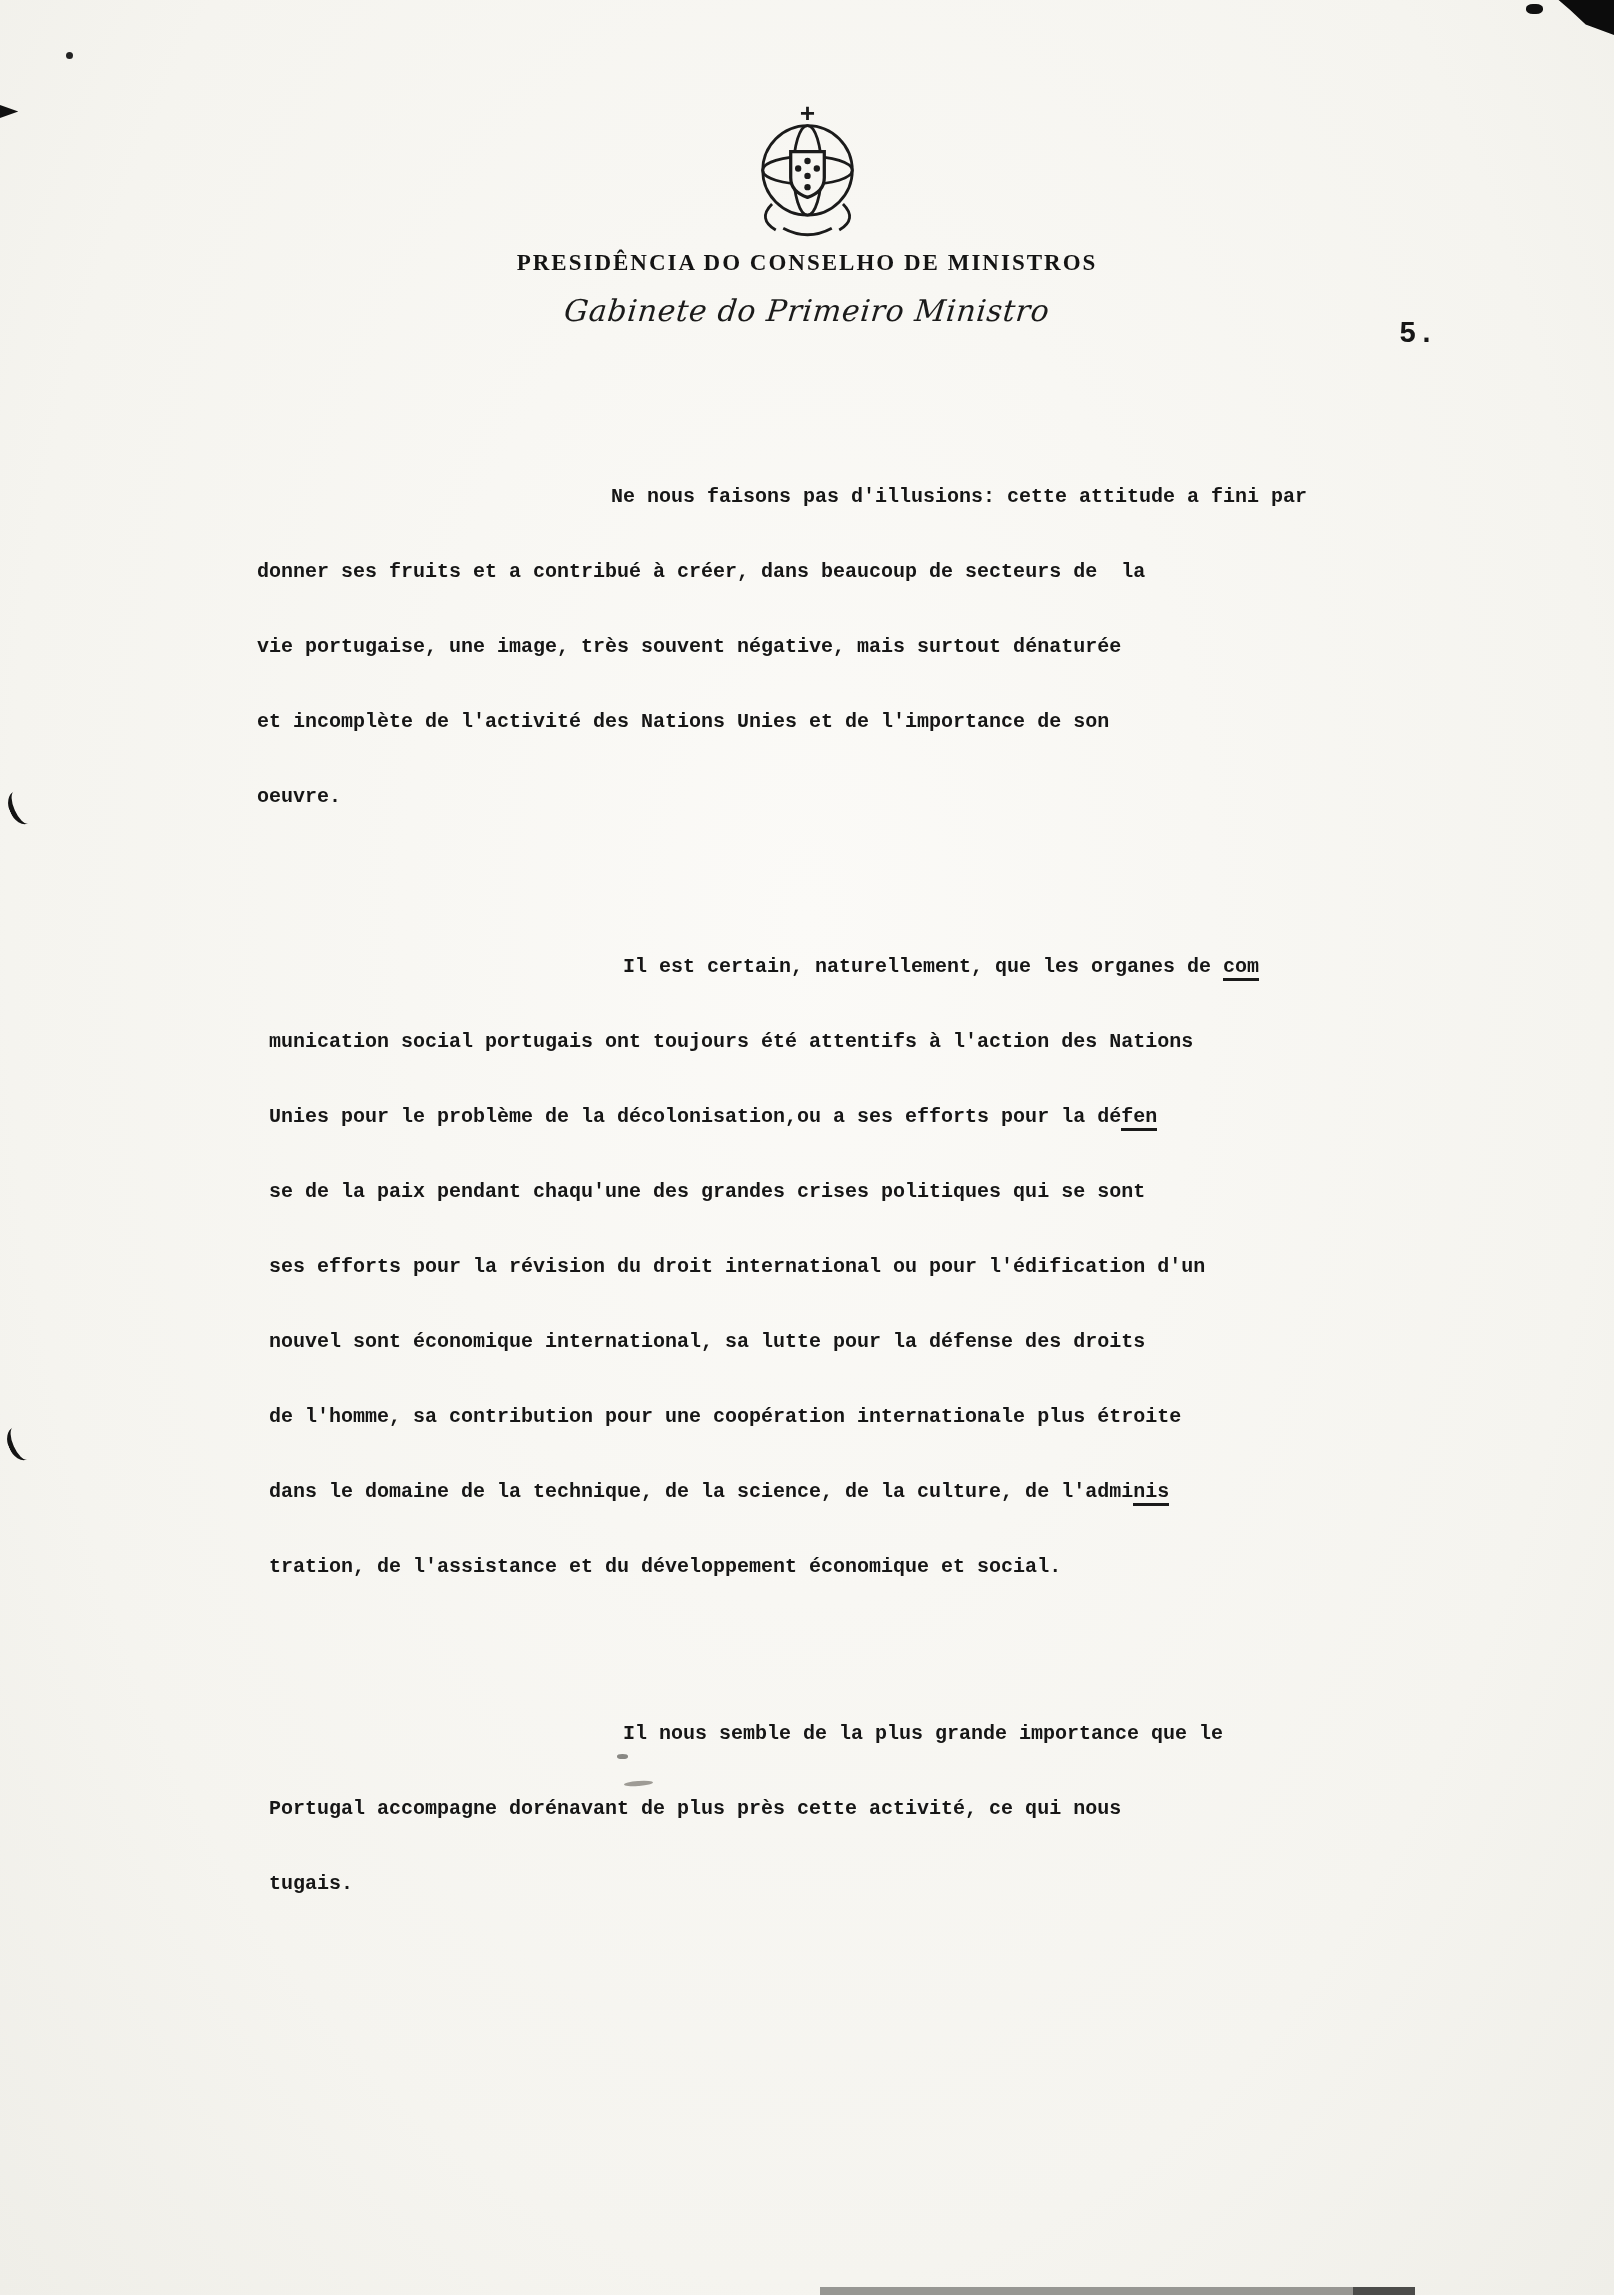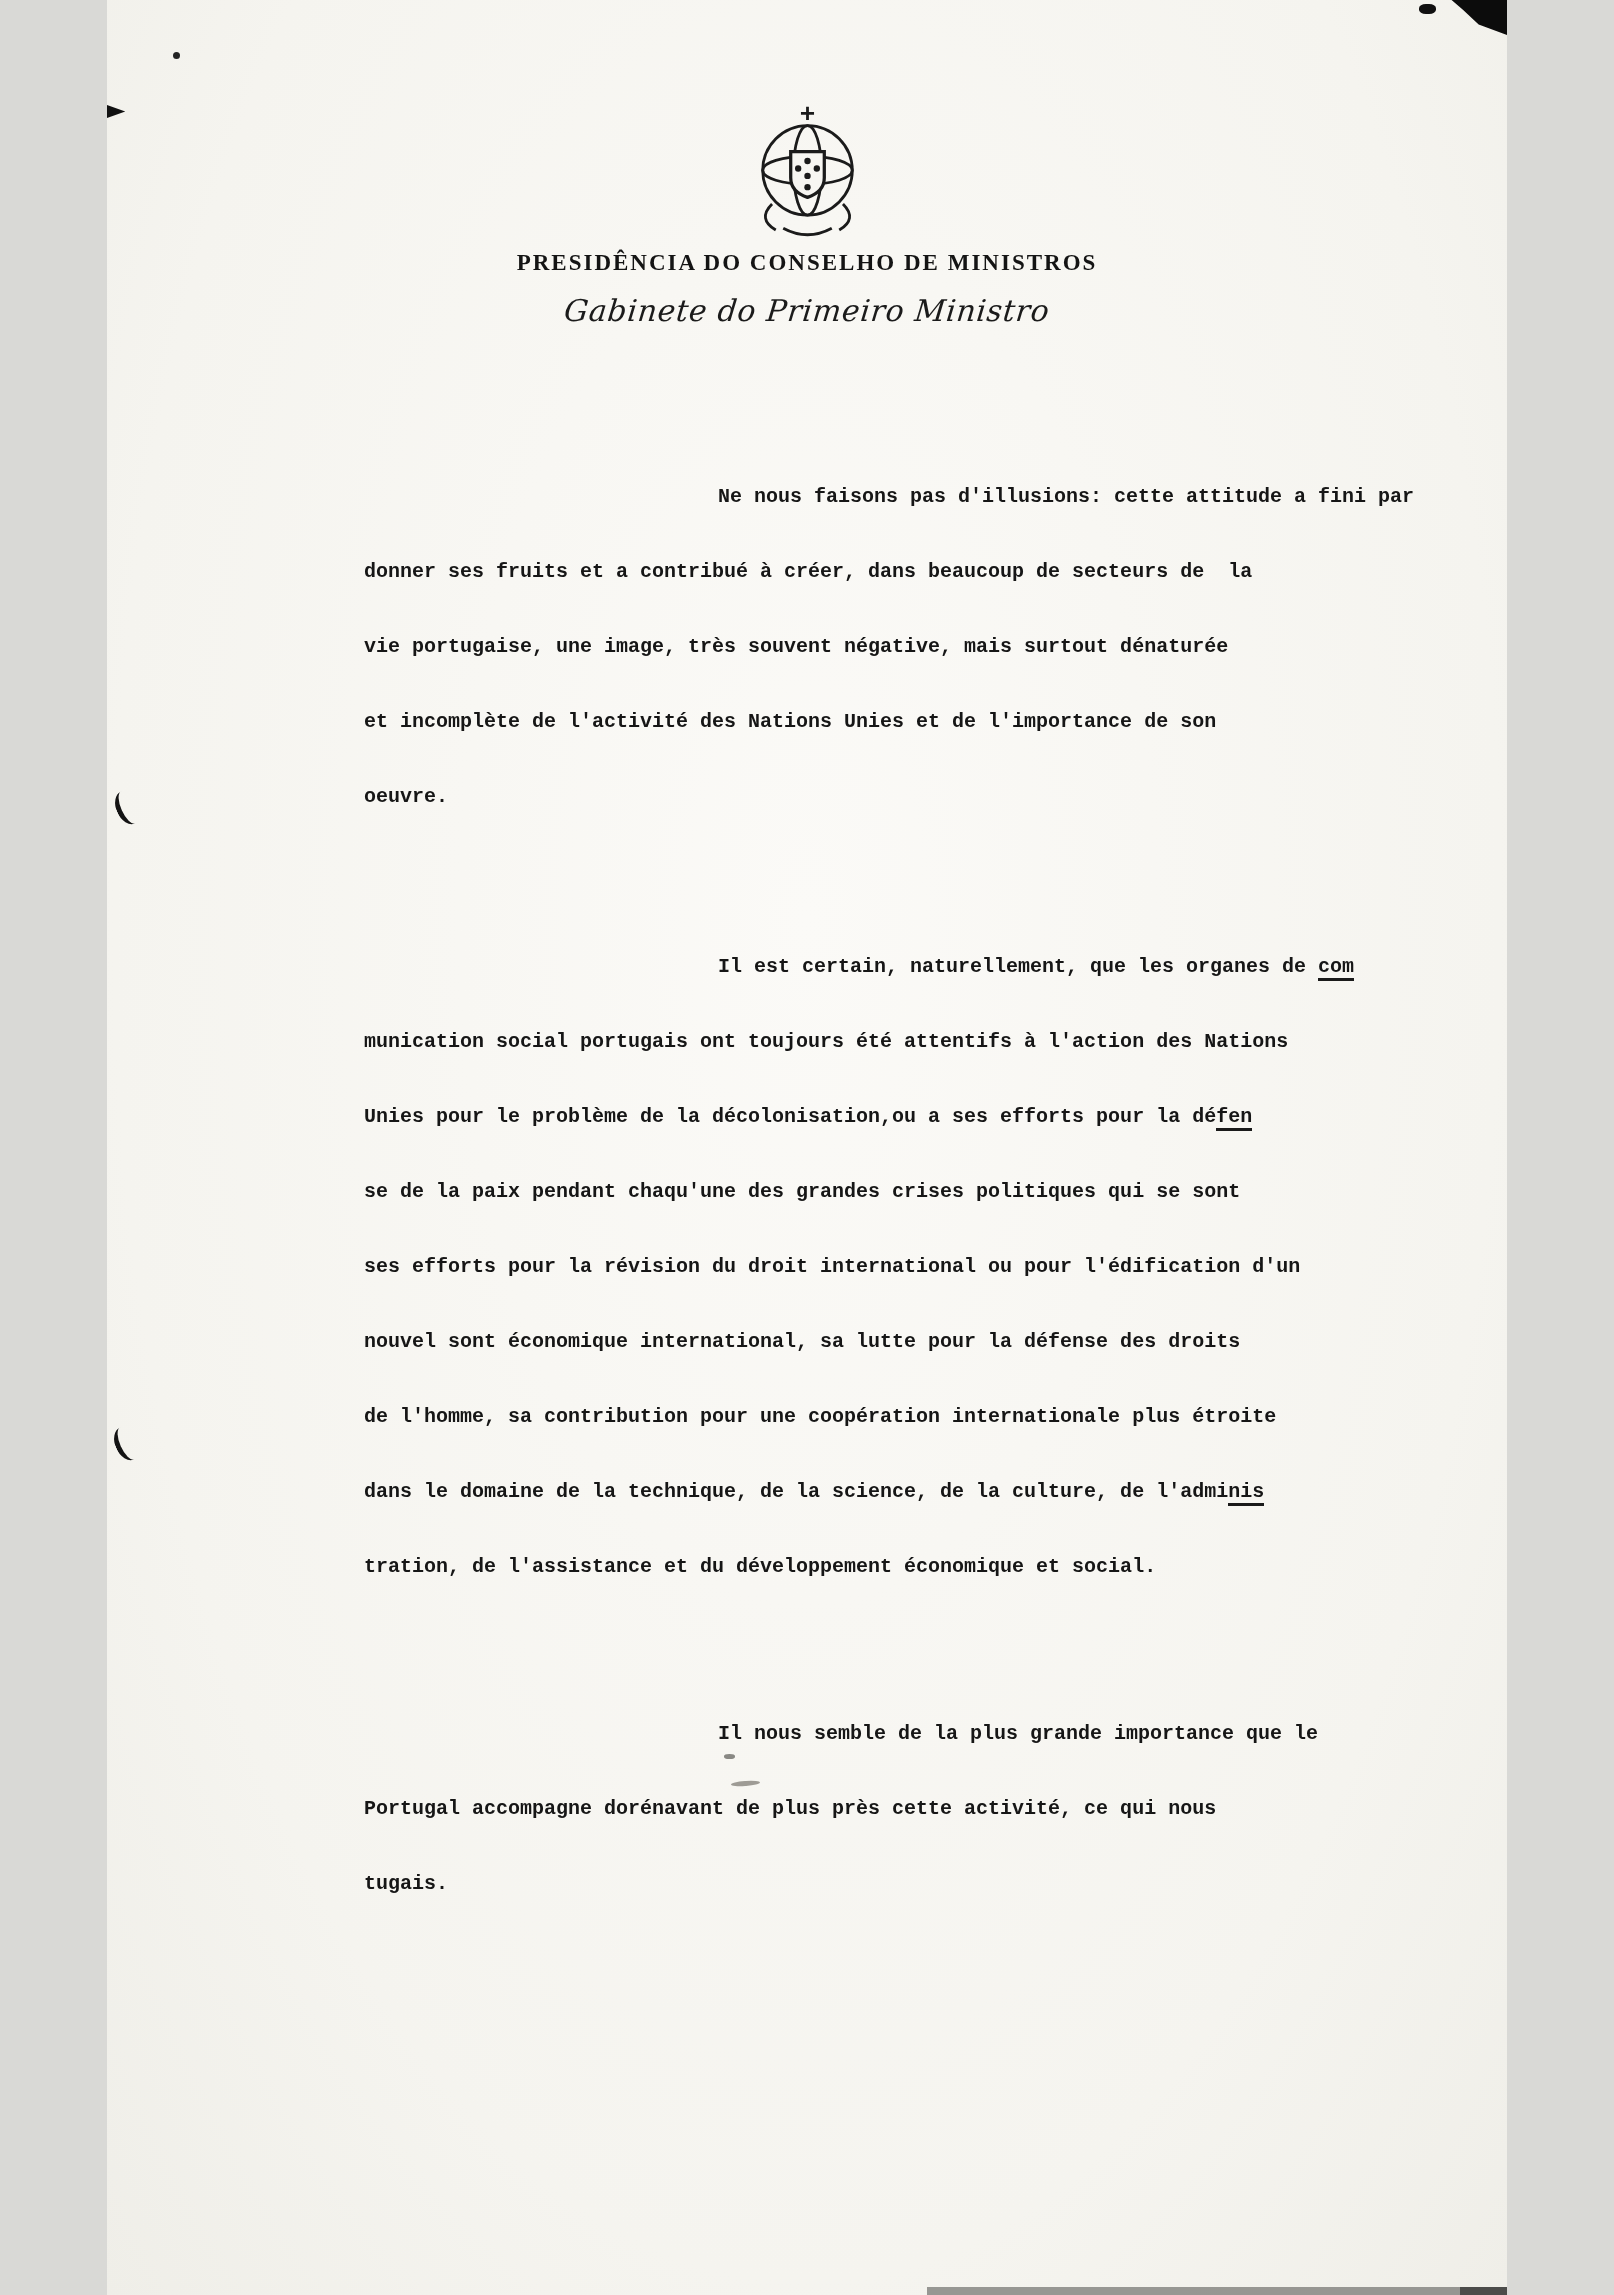--- a/index.html
+++ b/index.html
@@ -1,18 +1,18 @@
 <!DOCTYPE html>
 <html style="font-size:10.5px"><head>
 <meta charset="utf-8">
 <style>
   html,body{margin:0;padding:0;background:#d9d9d6;}
   .sheet{
     position:relative;
-    width:1400px;height:2295px;
+    width:1614px;height:2295px;
     margin:0 auto;
     background:#f7f6f2;
     background-image:radial-gradient(ellipse at 50% 40%, #fbfaf7 0%, #f5f4ef 70%, #efeee8 100%);
     color:#171717;
     font-family:"Liberation Mono", monospace;
     overflow:hidden;
   }
   
   .emblem-wrap{position:absolute;top:105px;left:0;right:0;text-align:center;}
   .org-line{
@@ -31,21 +31,21 @@
     font-size:29px;font-weight:bold;letter-spacing:1.3px;
   }
   
   .doc-body{
     position:absolute;top:459px;left:257px;width:1297px;
     font-size:20px;font-weight:bold;color:#161616;
   }
   .line{height:75px;line-height:75px;white-space:pre;}
   .indent{padding-left:354px;}
   .para{margin:0;}
-  .para+.para{margin-top:95px;}
+  .para+.para{margin-top:95px;margin-left:12px;}
   .para.p3{margin-top:92px;}
   .u{border-bottom:3.3px solid #1a1a1a;}
   
   .art{position:absolute;}
   .art-corner{top:0;right:0;width:63px;height:35px;background:#0c0c0c;
     clip-path:polygon(12% 0,100% 0,100% 100%,55% 70%,30% 28%);}
   .art-corner2{top:3.9px;right:71px;width:17px;height:10.5px;background:#101010;border-radius:40%;}
   .art-dot{top:52px;left:66px;width:7.2px;height:7.2px;border-radius:50%;background:#232323;}
   .art-arrow{top:105px;left:0;width:18.3px;height:13px;background:#111;
     clip-path:polygon(0 0,100% 50%,0 100%);}

